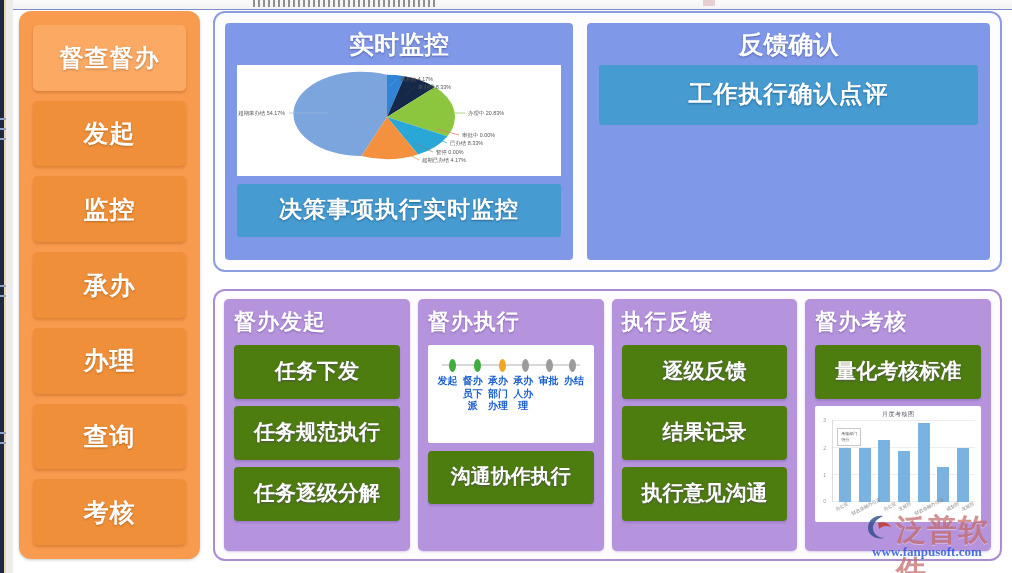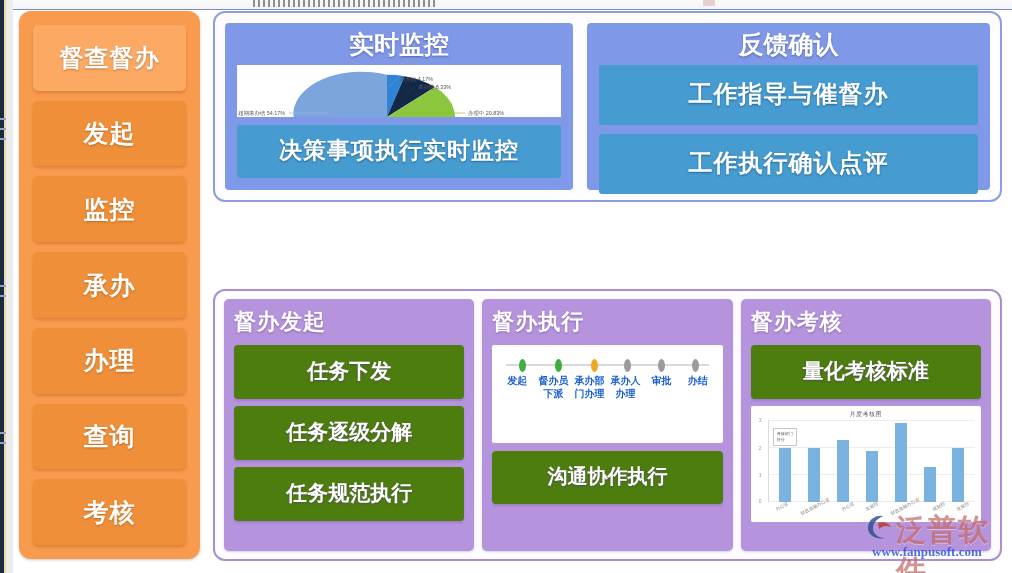--- a/index.html
+++ b/index.html
@@ -68,21 +68,21 @@
     cursor: pointer;
   }
   .nav-btn.header-item {
     background: #fca964;
     font-size: 24px;
   }
 
   
   .panel-top {
     position: absolute; left: 213px; top: 11px;
-    width: 789px; height: 191px;
+    width: 789px; height: 261px;
     border: 2px solid #8c9ee0;
     border-radius: 12px;
     background: #fdfdff;
     display: flex;
     padding: 10px;
     gap: 14px;
   }
   .card-blue {
     background: #8098e8;
     border-radius: 4px;
@@ -376,32 +376,31 @@
             <text x="185" y="97">超期已办结 4.17%</text>
           </g>
         </svg>
       </div>
 
       <div class="band-btn">决策事项执行实时监控</div>
     </div>
 
     <div class="card-blue feedback-card">
       <div class="card-title">反馈确认</div>
-      <div class="band-btn">工作指导与催督办</div>
       <div class="band-btn">工作执行确认点评</div>
     </div>
   </section>
 
   <section class="panel-bottom">
 
     <div class="col">
       <div class="col-title">督办发起</div>
       <div class="chip">任务下发</div>
+      <div class="chip">任务规范执行</div>
       <div class="chip">任务逐级分解</div>
-      <div class="chip">任务规范执行</div>
     </div>
 
     <div class="col">
       <div class="col-title">督办执行</div>
 
       <div class="widget-white">
         <div class="tl-line">
           <div class="rail"></div>
           <div class="tl-dot" style="left:8%;  background:#3fae3f"></div>
           <div class="tl-dot" style="left:25%; background:#3fae3f"></div>
@@ -416,20 +415,26 @@
           <div class="tl-item">承办部门办理</div>
           <div class="tl-item">承办人办理</div>
           <div class="tl-item">审批</div>
           <div class="tl-item">办结</div>
         </div>
       </div>
 
       <div class="chip tight">沟通协作执行</div>
     </div>
 
+    <div class="col">
+      <div class="col-title">执行反馈</div>
+      <div class="chip">逐级反馈</div>
+      <div class="chip">结果记录</div>
+      <div class="chip">执行意见沟通</div>
+    </div>
 
     <div class="col">
       <div class="col-title">督办考核</div>
       <div class="chip">量化考核标准</div>
 
       <div class="bar-widget">
         <div class="bar-title">月度考核图</div>
         <div class="bar-plot">
           <div class="grid-line" style="top:0%"></div>
           <div class="grid-line" style="top:33%"></div>

